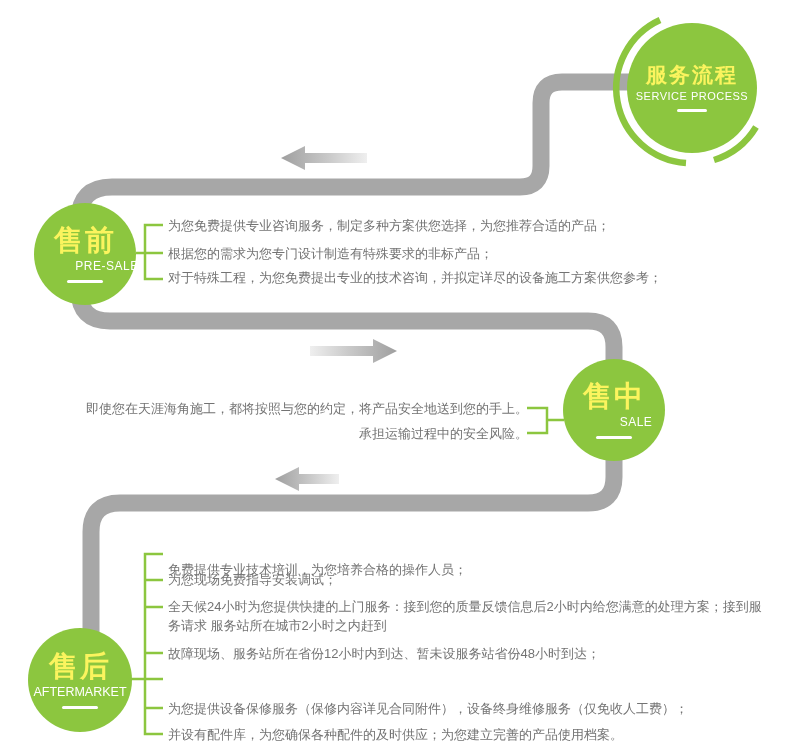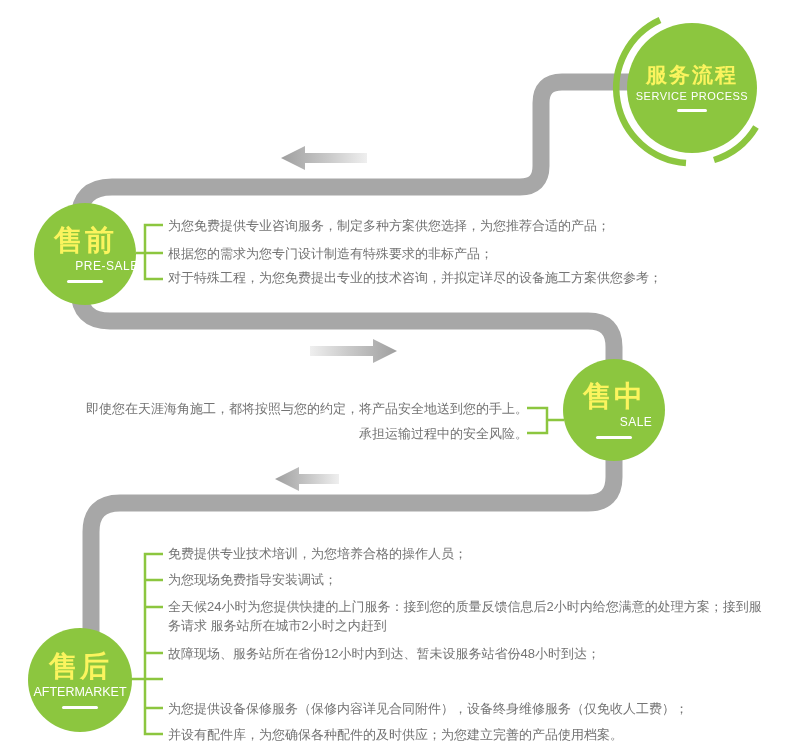--- a/index.html
+++ b/index.html
@@ -33,21 +33,21 @@
   #c-presale .en,#c-sale .en{font-size:12px;margin-left:44px;}
   #c-after .en{font-size:12.5px;letter-spacing:0;}
   .bullet{
     position:absolute;left:168px;color:#737373;font-size:13px;line-height:19px;
     white-space:nowrap;z-index:2;
   }
   .bullet.wrap{white-space:normal;max-width:606px;}
   .pb1{top:216px;} .pb2{top:244px;} .pb3{top:268px;}
   .sb{left:auto;right:257px;text-align:right;}
   .sb1{top:399px;} .sb2{top:424px;}
-  .ab1{top:544px;text-align:right;} .ab2{top:570px;} .ab3{top:597px;}
+  .ab1{top:560px;text-align:right;} .ab2{top:570px;} .ab3{top:597px;}
   .ab4{top:644px;} .ab5{top:670px;} .ab6{top:699px;} .ab7{top:725px;}
 </style>
 </head>
 <body>
 
 <div id="canvas">
 
   <svg class="layer" width="785" height="752" viewBox="0 0 785 752">
     <defs>
       <linearGradient id="gradL" x1="0" y1="0" x2="1" y2="0">

